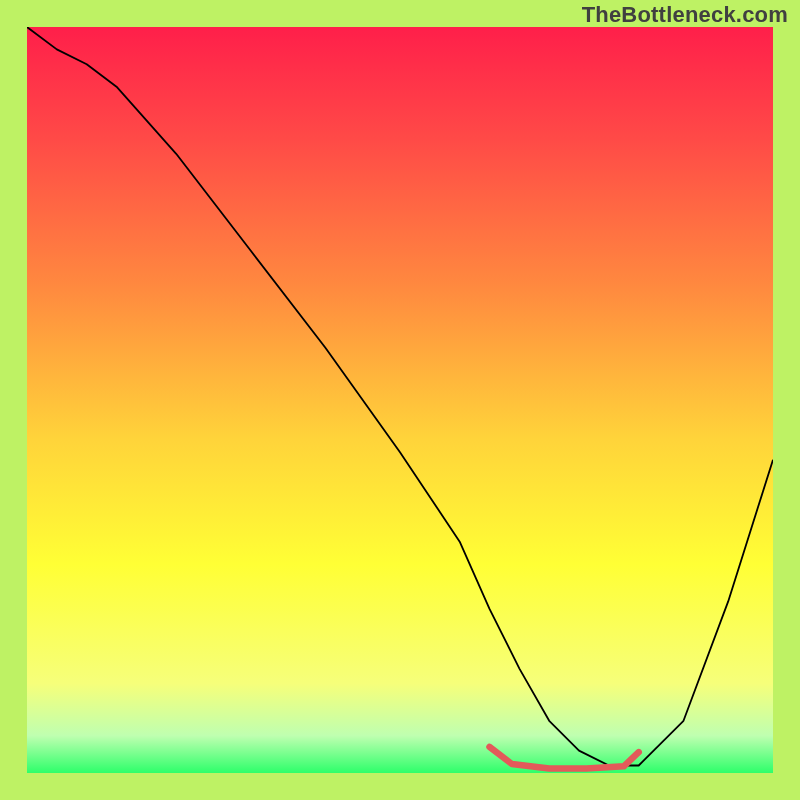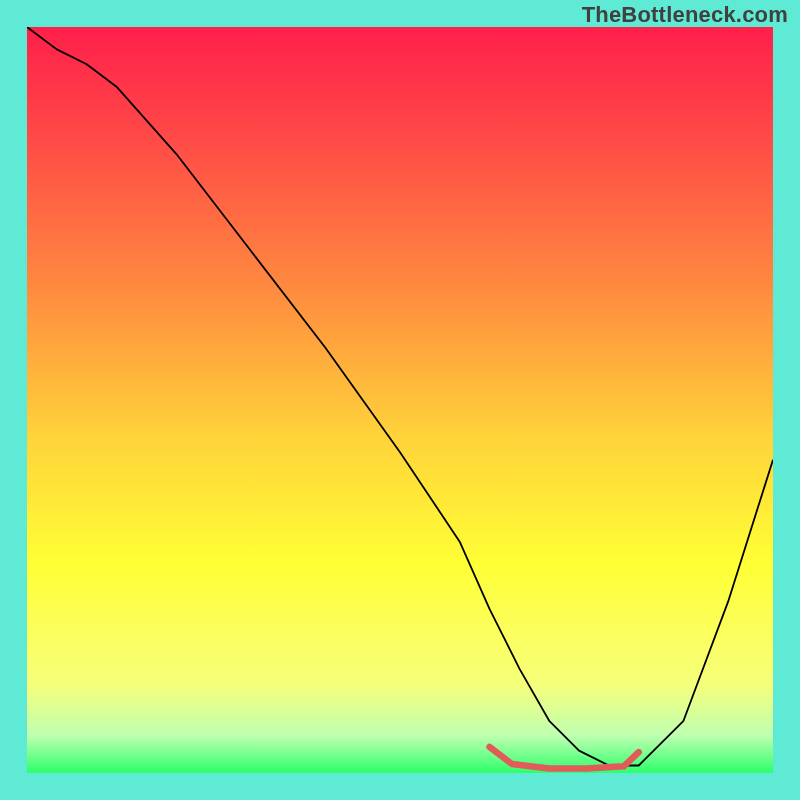--- a/index.html
+++ b/index.html
@@ -8,21 +8,21 @@
     width: 800px;
     height: 800px;
     background: #000;
     overflow: hidden;
     font-family: Arial, Helvetica, sans-serif;
   }
   .outer {
     position: relative;
     width: 800px;
     height: 800px;
-    background: #5eead4;
+    background: #bef264;
   }
   .watermark {
     position: absolute;
     top: 2px;
     right: 12px;
     color: #404040;
     font-size: 22px;
     font-weight: bold;
     letter-spacing: 0.2px;
     z-index: 20;

